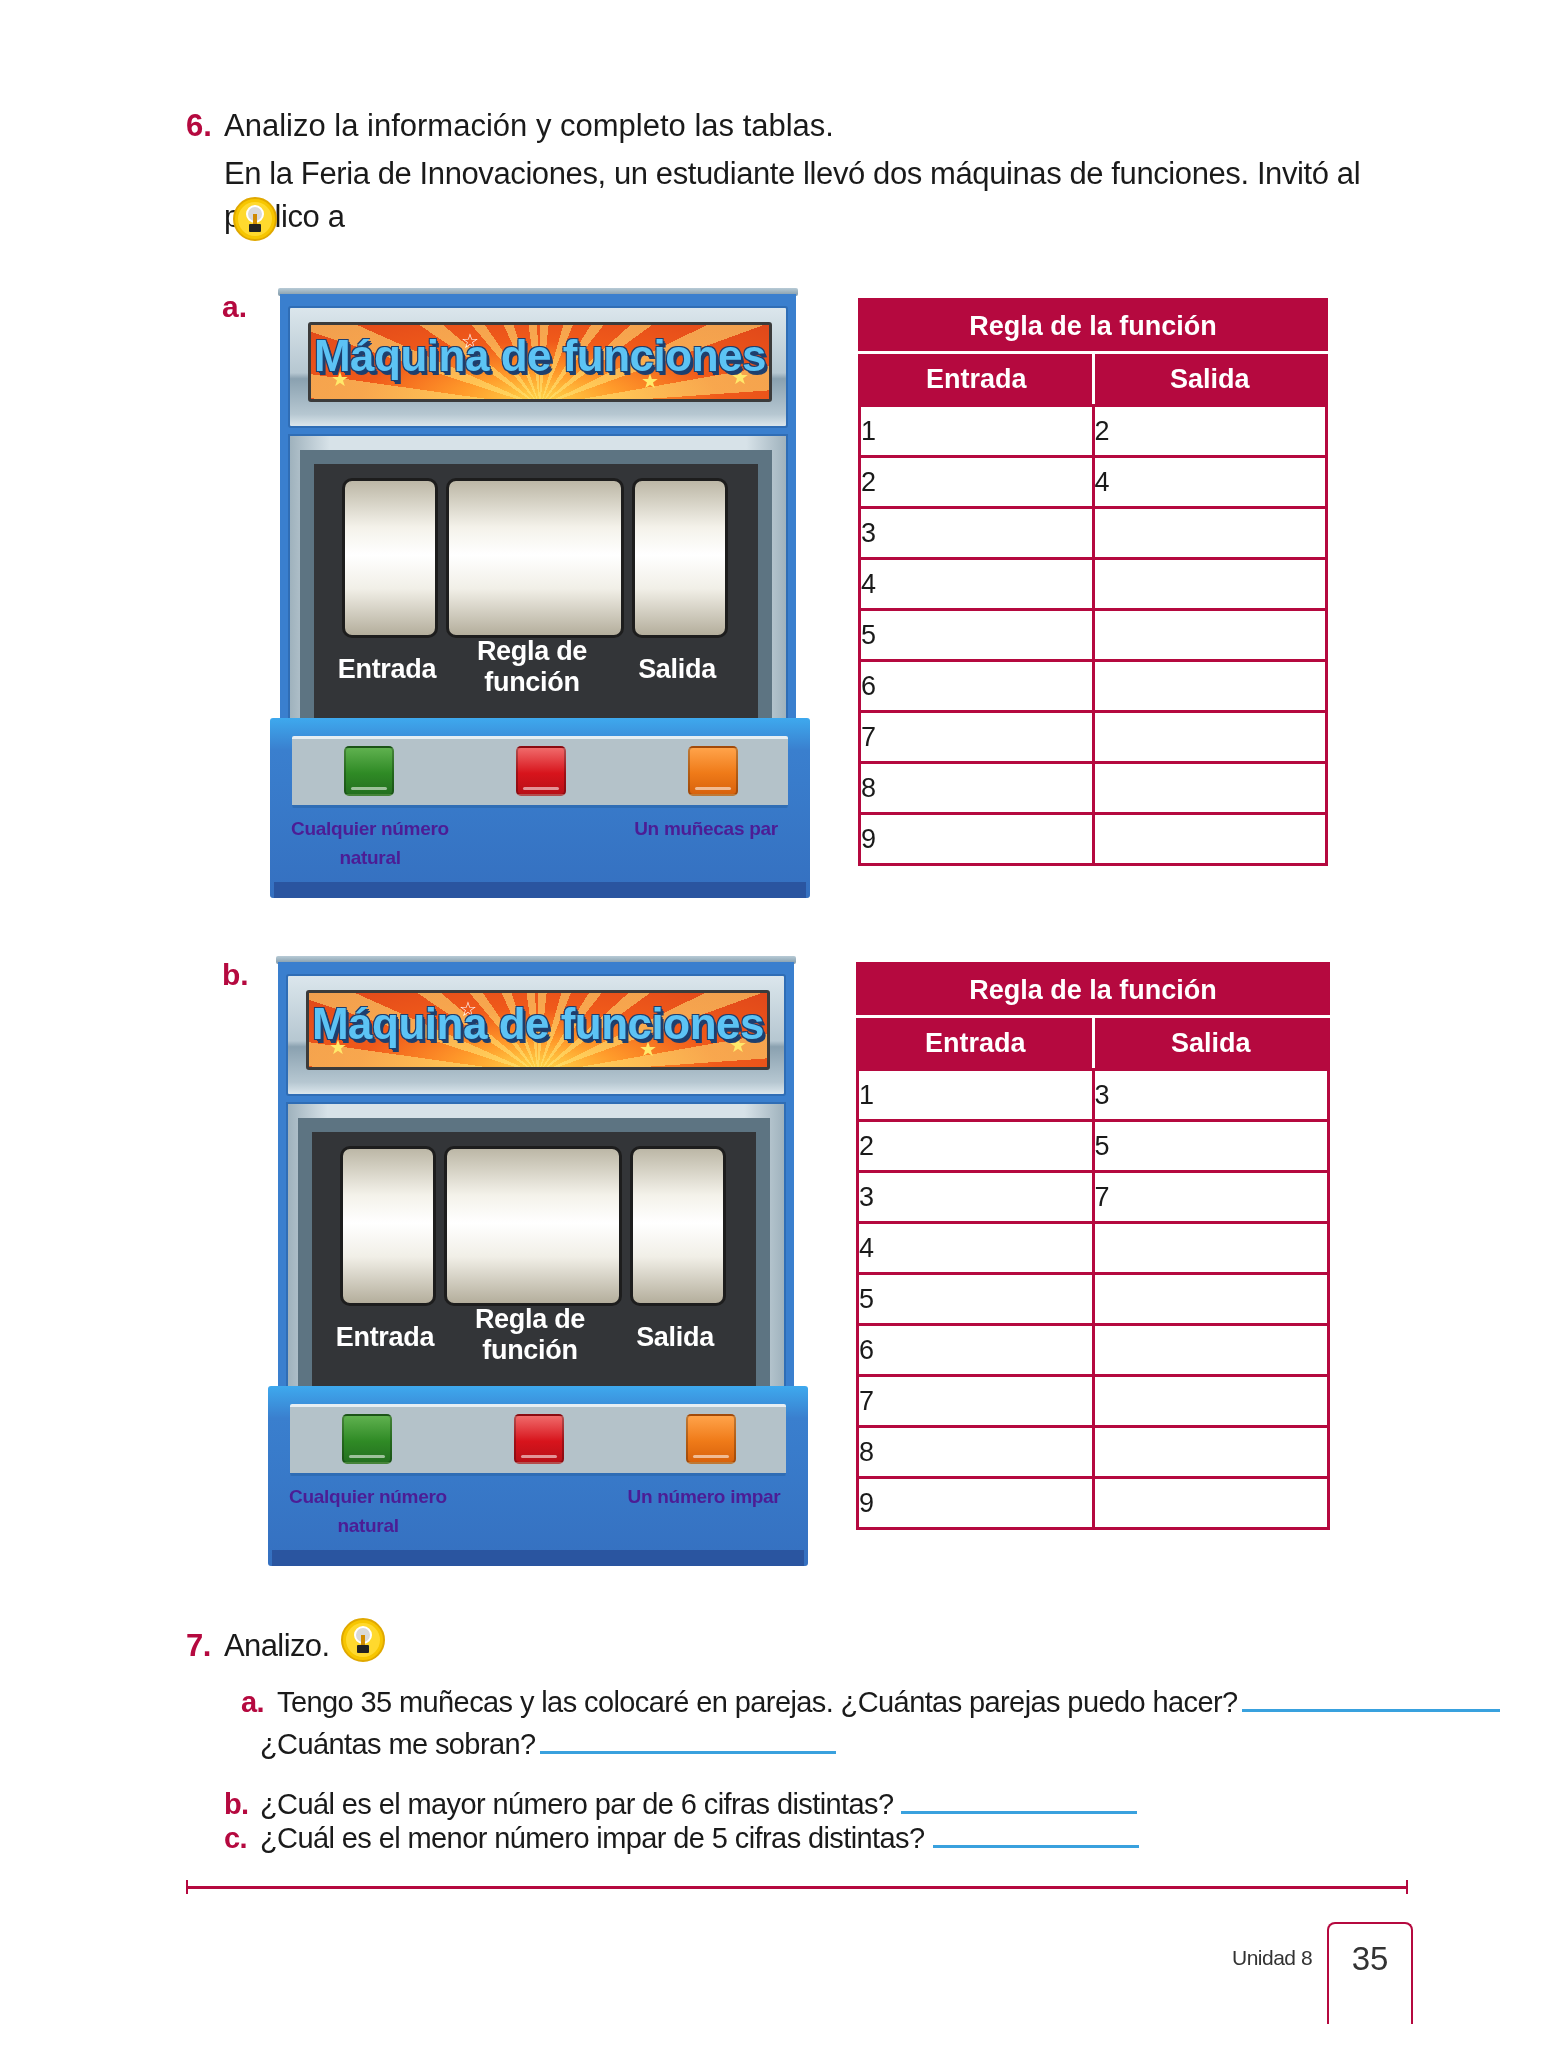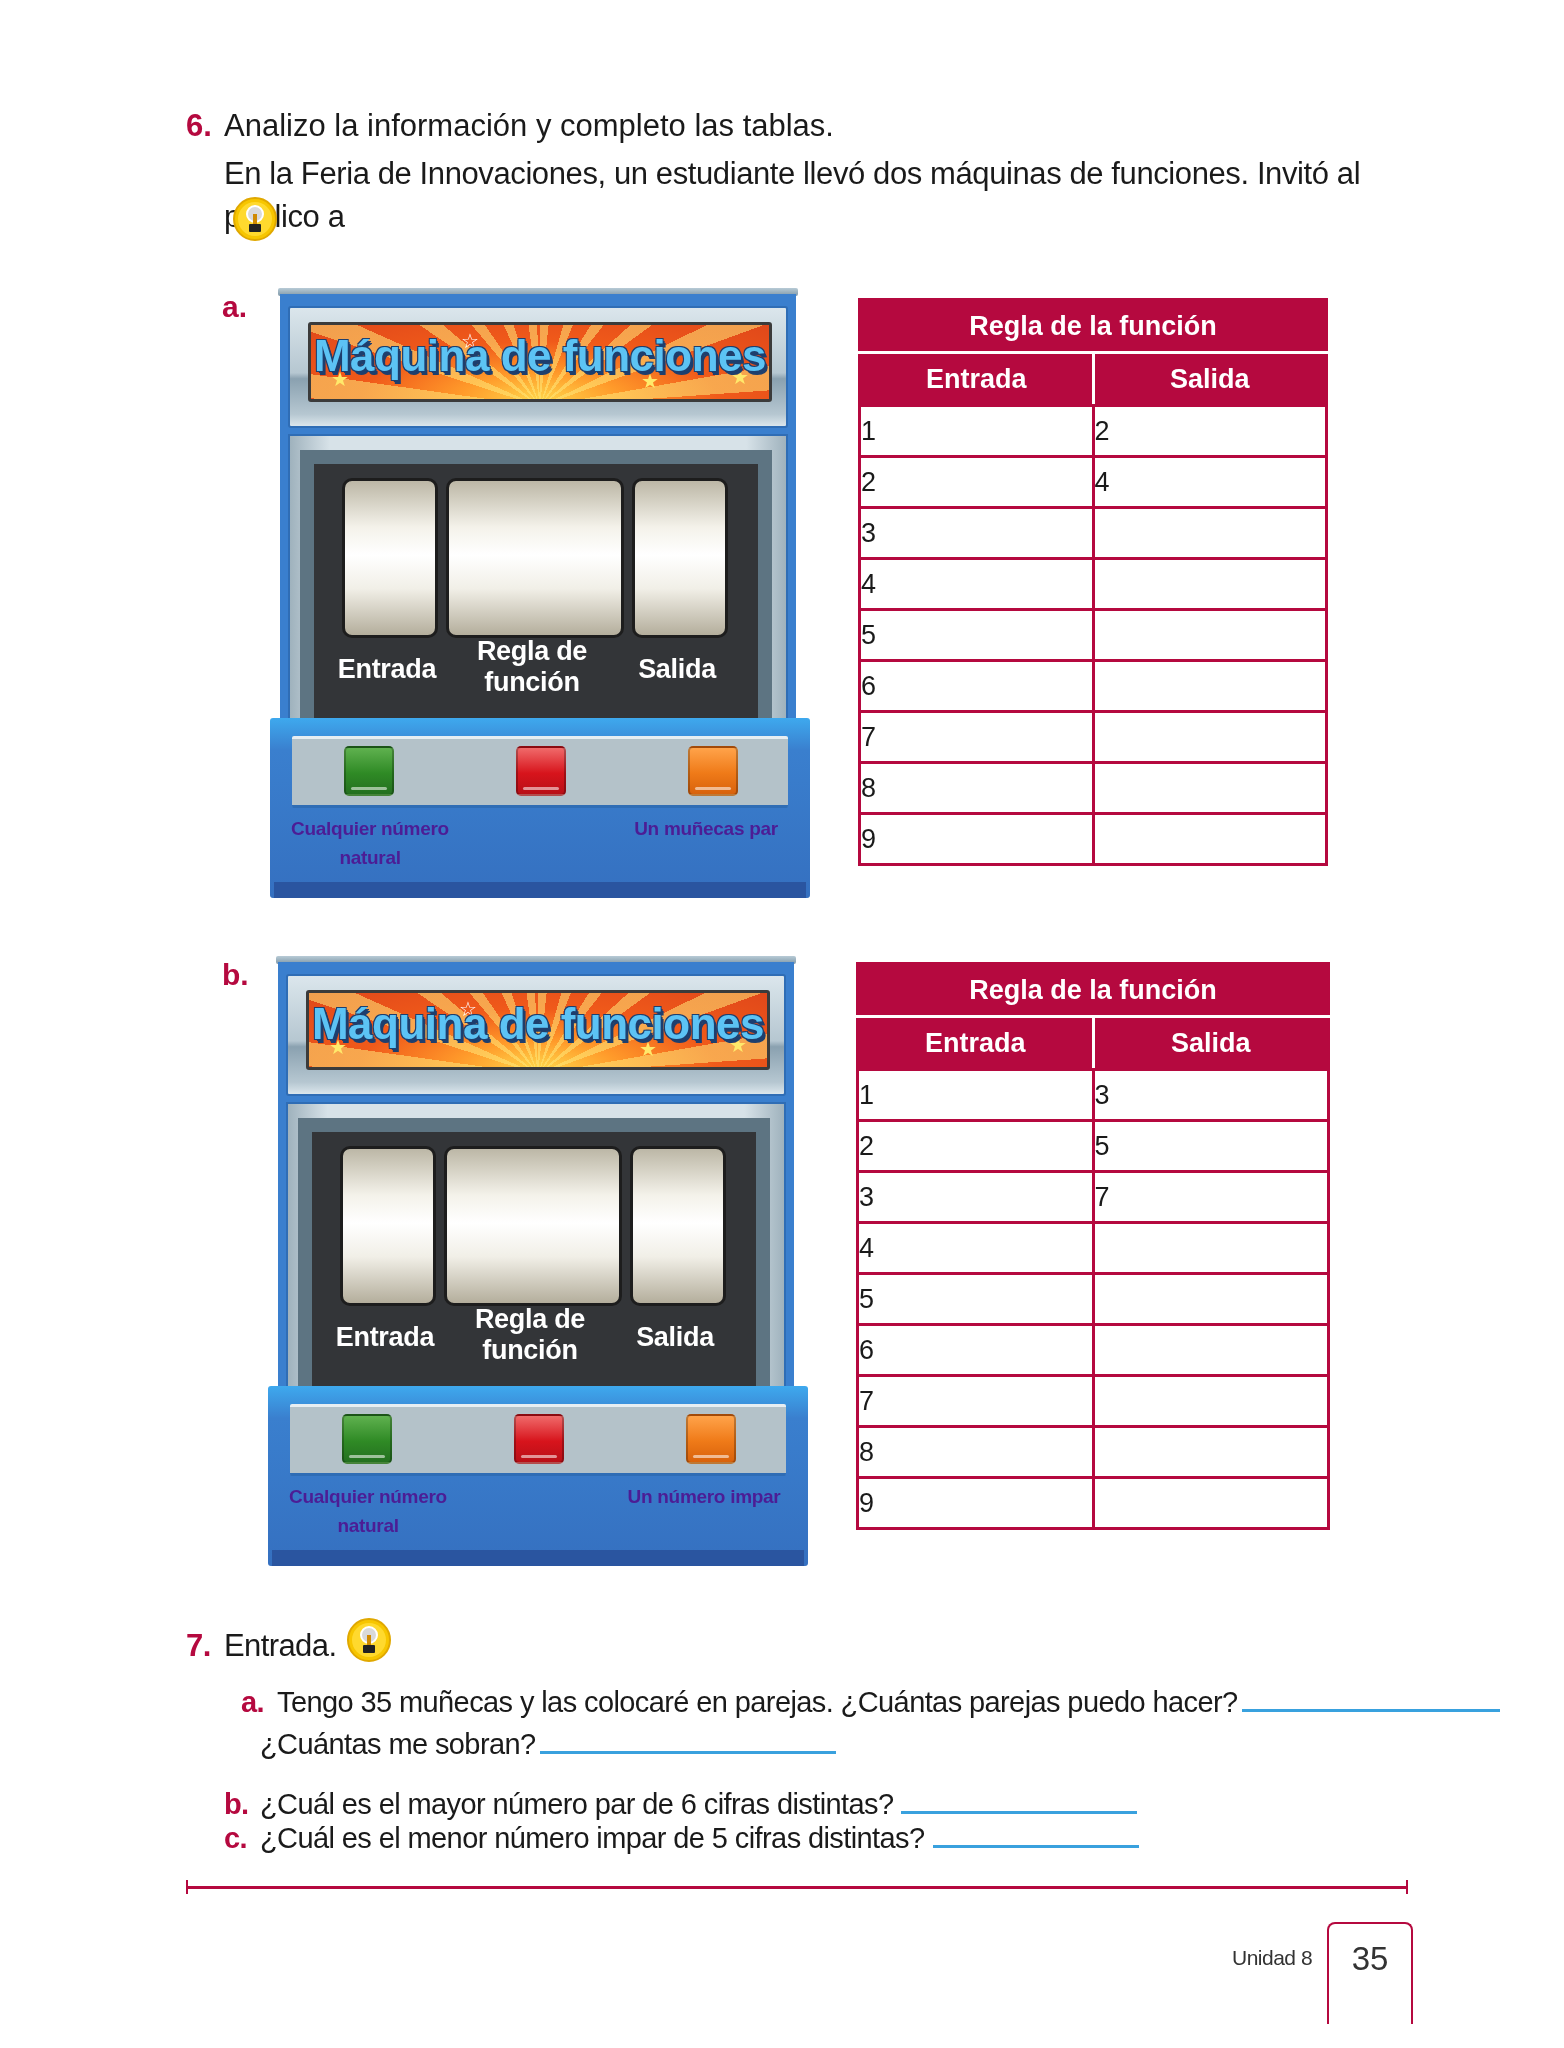--- a/index.html
+++ b/index.html
@@ -253,21 +253,21 @@
       </tr>
       <tr>
         <td class="cell">9</td>
         <td class="cell"></td>
       </tr>
     </tbody>
 </table>
 
 <div>
   <div class="q-line" style="left:186px; top:1626px; font-size:31px;">
-    <span style="font-weight:bold; color:#b5093f; display:inline-block; width:38px;">7.</span><span>Entrada.</span>
+    <span style="font-weight:bold; color:#b5093f; display:inline-block; width:38px;">7.</span><span>Analizo.</span>
     <span class="bulb" style="margin-left:2px; margin-top:-16px;">
       <svg viewBox="0 0 46 46">
         <circle cx="23" cy="23" r="21" fill="#f7c600" stroke="#e0a800" stroke-width="2"></circle>
         <circle cx="23" cy="23" r="17" fill="#ffd92e"></circle>
         <circle cx="23" cy="18" r="8" fill="#d9d9d9" stroke="#ffffff" stroke-width="2"></circle>
         <rect x="21" y="18" width="4" height="10" fill="#d08a00"></rect>
         <rect x="17" y="28" width="12" height="8" rx="1" fill="#222"></rect>
       </svg>
     </span>
   </div>

